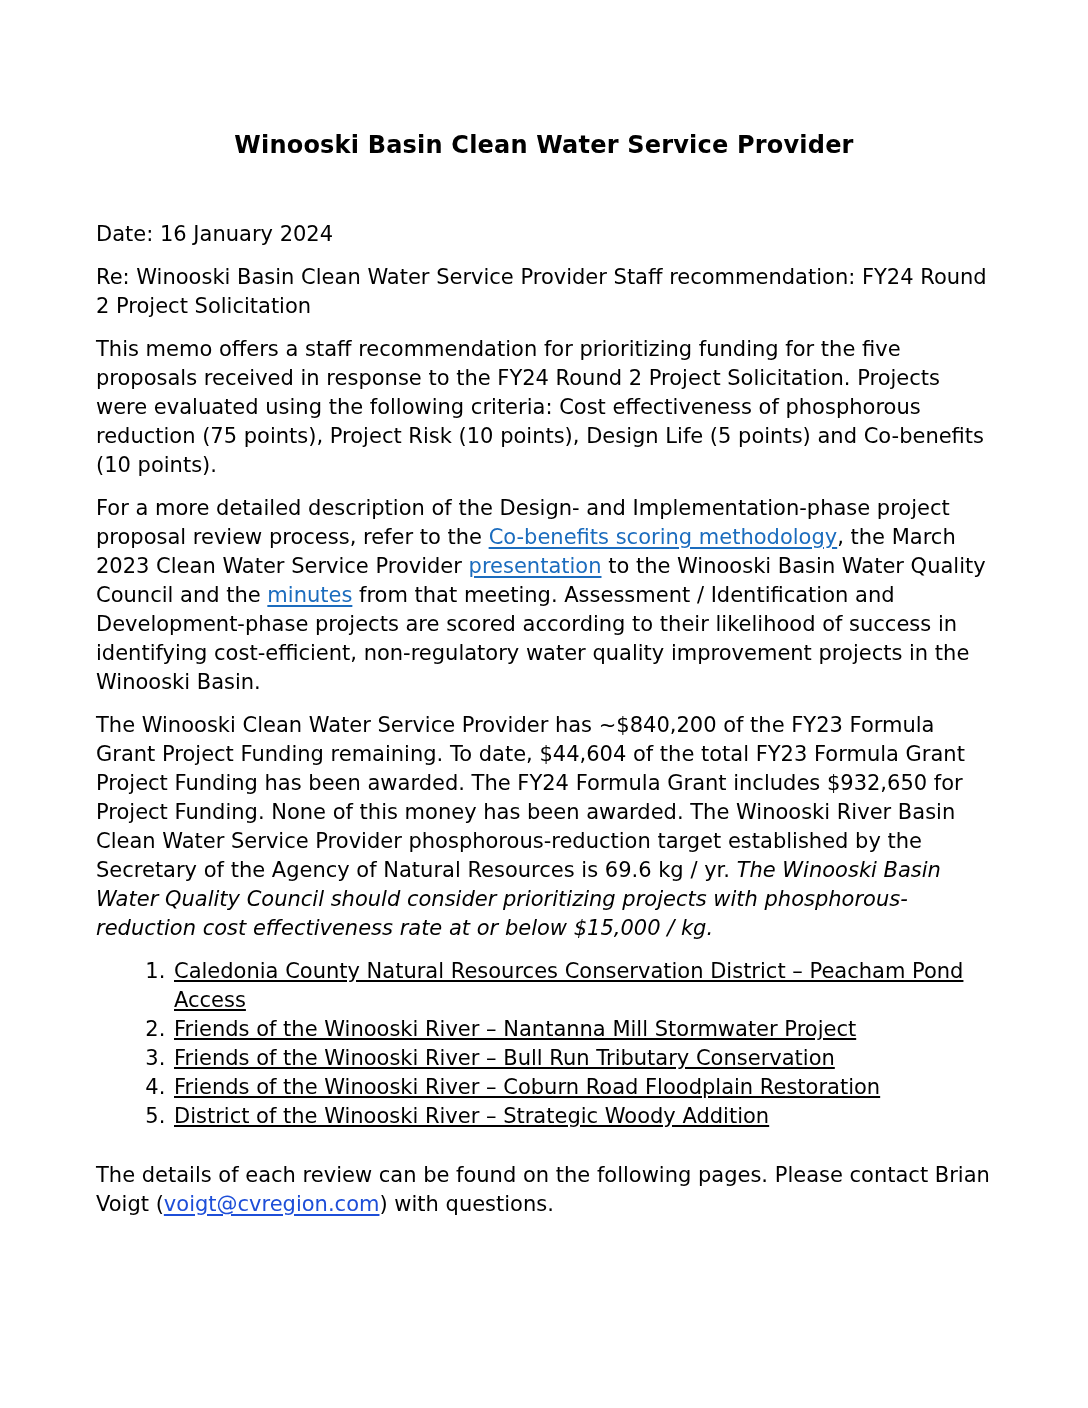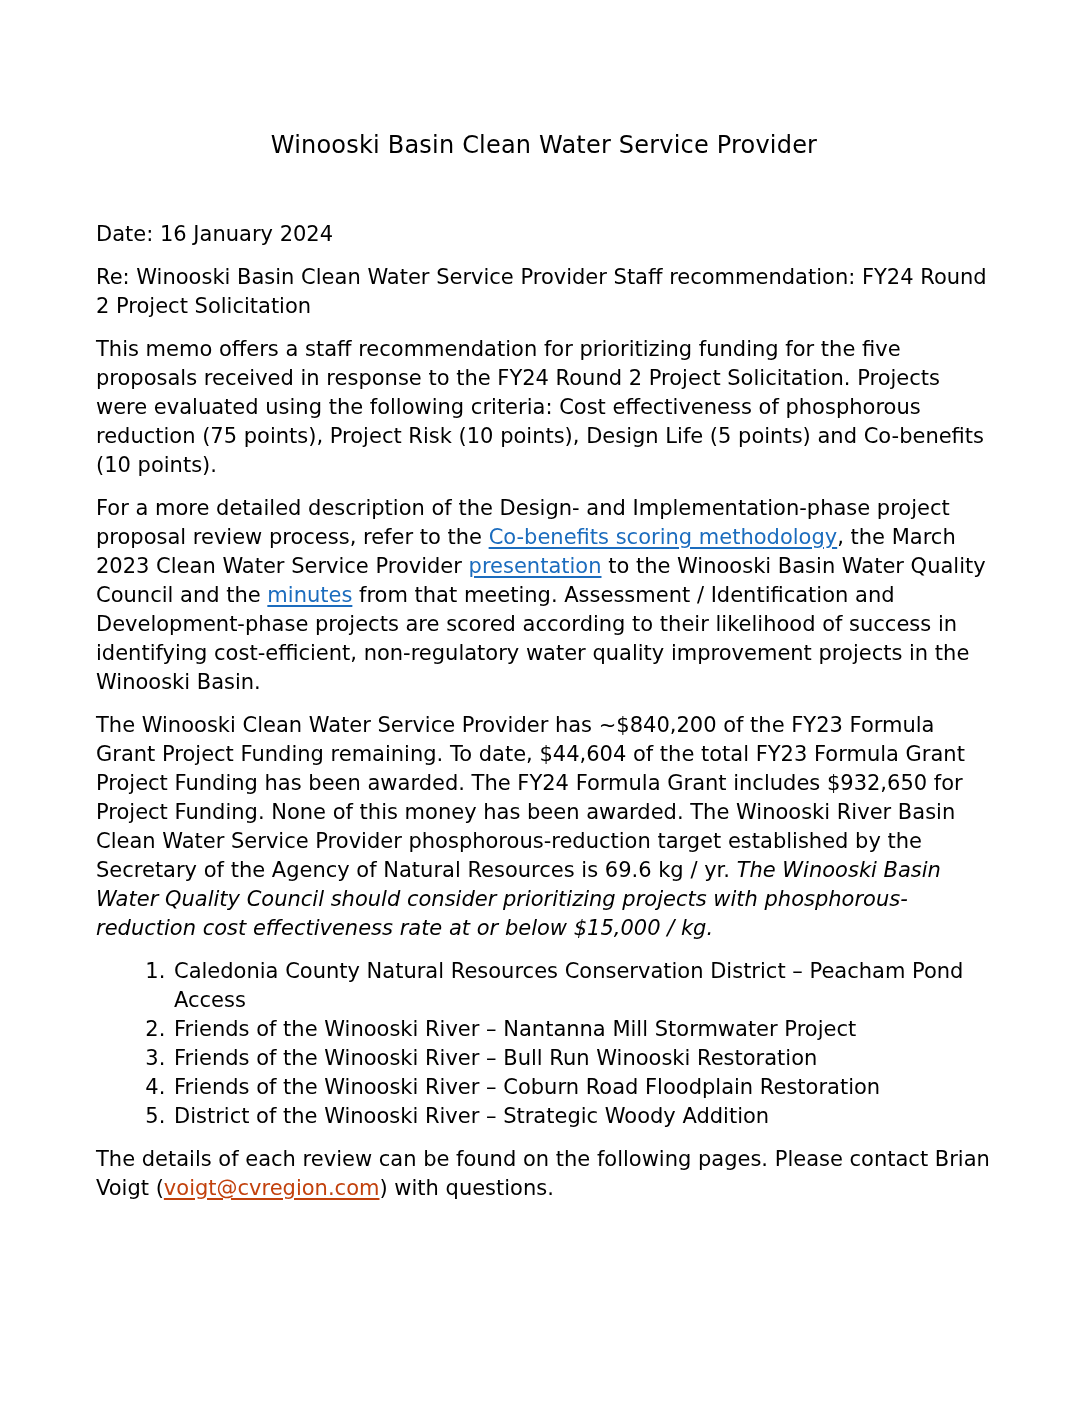--- a/index.html
+++ b/index.html
@@ -19,29 +19,30 @@
     color: #000000;
     font-family: "DejaVu Sans", "Liberation Sans", sans-serif;
     font-size: 21px;
     line-height: 29px;
   }
   .doc-title {
     margin: 0 0 60px 0;
     text-align: center;
     font-size: 24px;
     line-height: 29px;
-    font-weight: normal;
+    font-weight: bold;
     letter-spacing: 0.2px;
   }
   .para {
     margin: 0 0 14px 0;
   }
   .projects {
-    margin: 0 0 14px 0;
+    margin: 0 0 30px 0;
     padding: 0 0 0 76px;
+    text-decoration: underline;
   }
   .projects li {
     line-height: 29px;
     padding-left: 2px;
   }
   .doc-link {
     color: #1B6CBE;
     text-decoration: underline;
     text-underline-offset: 3px;
   }
@@ -64,20 +65,20 @@
   <p class="para">This memo offers a staff recommendation for prioritizing funding for the five proposals received in response to the FY24 Round 2 Project Solicitation. Projects were evaluated using the following criteria: Cost effectiveness of phosphorous reduction (75 points), Project Risk (10 points), Design Life (5 points) and Co-benefits (10 points).</p>
 
   <p class="para"><span>For a more detailed description of the Design- and Implementation-phase project proposal review process, refer to the </span><a href="#" class="doc-link" style="color: rgb(27, 108, 190);">Co-benefits scoring methodology</a><span>, the March 2023 Clean Water Service Provider </span><a href="#" class="doc-link" style="color: rgb(27, 108, 190);">presentation</a><span> to the Winooski Basin Water Quality Council and the </span><a href="#" class="doc-link" style="color: rgb(27, 108, 190);">minutes</a><span> from that meeting. Assessment / Identification and Development-phase projects are scored according to their likelihood of success in identifying cost-efficient, non-regulatory water quality improvement projects in the Winooski Basin.</span></p>
 
   <p class="para"><span>The Winooski Clean Water Service Provider has ~$840,200 of the FY23 Formula Grant Project Funding remaining. To date, $44,604 of the total FY23 Formula Grant Project Funding has been awarded. The FY24 Formula Grant includes $932,650 for Project Funding. None of this money has been awarded. The Winooski River Basin Clean Water Service Provider phosphorous-reduction target established by the Secretary of the Agency of Natural Resources is 69.6 kg / yr. </span><span class="italic-run">The Winooski Basin Water Quality Council should consider prioritizing projects with phosphorous-reduction cost effectiveness rate at or below $15,000 / kg.</span></p>
 
 
   <ol class="projects">
     <li>Caledonia County Natural Resources Conservation District – Peacham Pond Access</li>
     <li>Friends of the Winooski River – Nantanna Mill Stormwater Project</li>
-    <li>Friends of the Winooski River – Bull Run Winooski Restoration</li>
+    <li>Friends of the Winooski River – Bull Run Tributary Conservation</li>
     <li>Friends of the Winooski River – Coburn Road Floodplain Restoration</li>
     <li>District of the Winooski River – Strategic Woody Addition</li>
   </ol>
 
-  <p class="para"><span>The details of each review can be found on the following pages. Please contact Brian Voigt (</span><a href="#" class="doc-link" style="color: #c2410c;">voigt@cvregion.com</a><span>) with questions.</span></p>
+  <p class="para"><span>The details of each review can be found on the following pages. Please contact Brian Voigt (</span><a href="#" class="doc-link" style="color: #1d4ed8;">voigt@cvregion.com</a><span>) with questions.</span></p>
 
 </div>
 
 </body></html>

